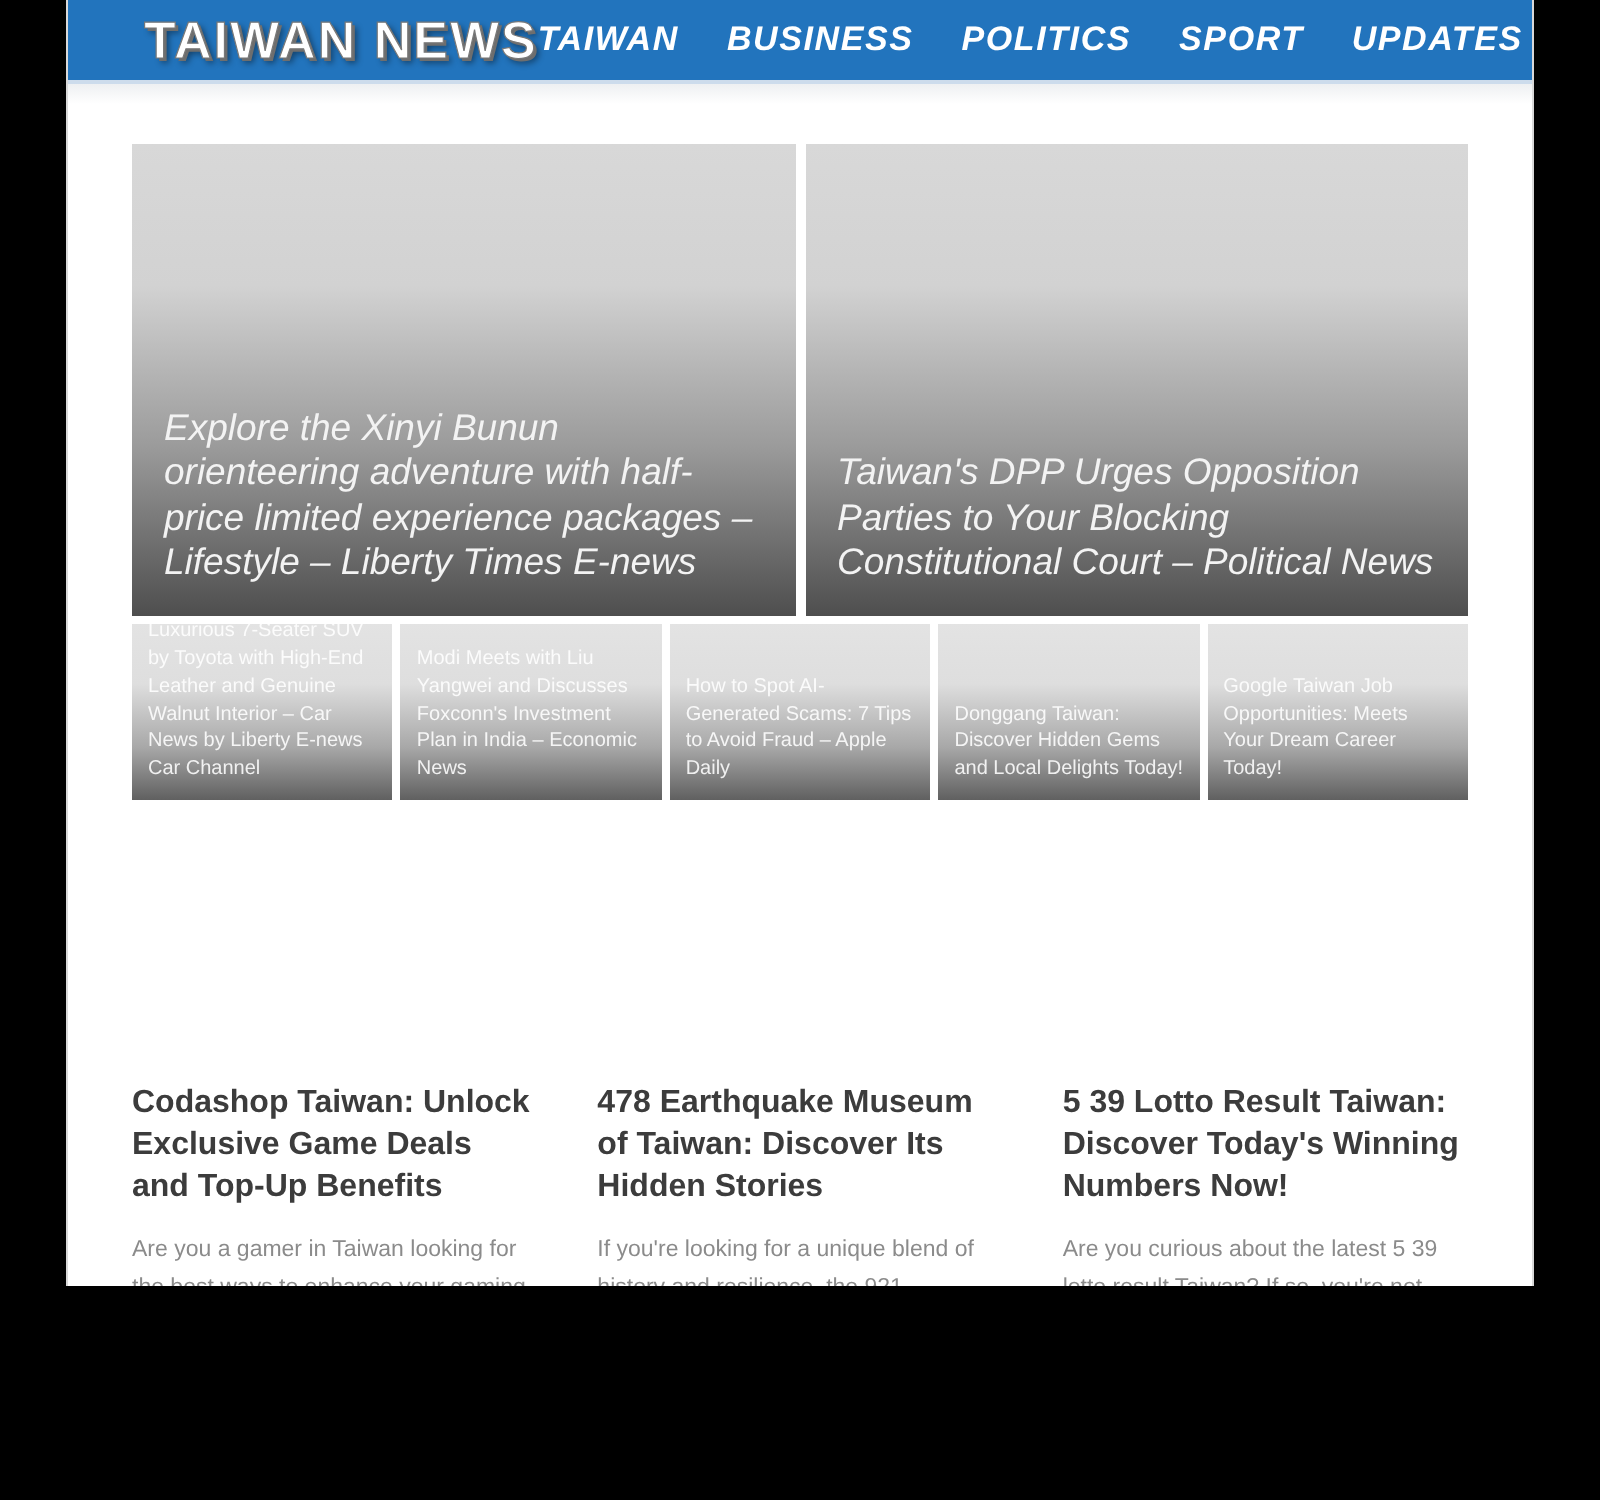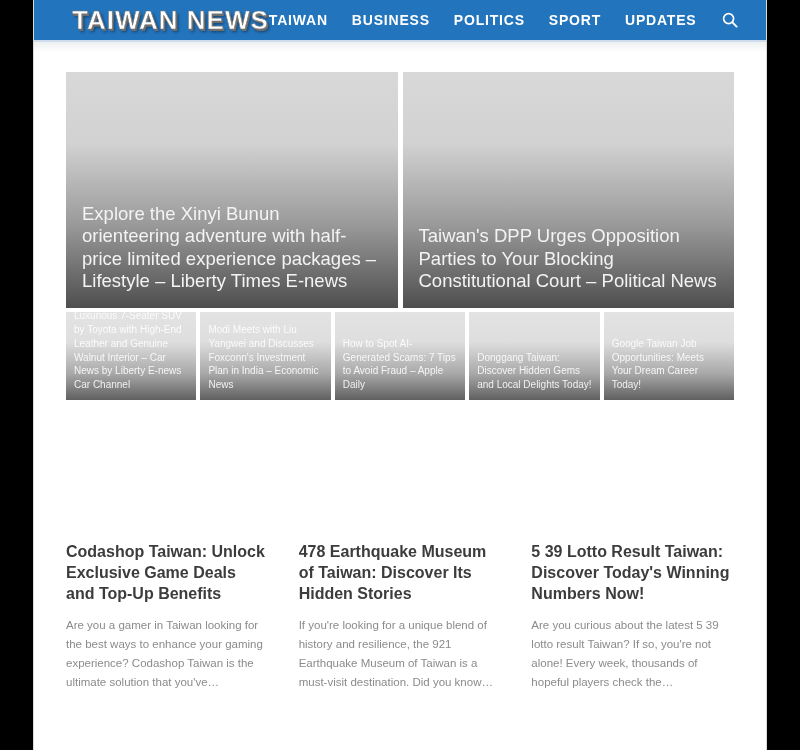--- a/index.html
+++ b/index.html
@@ -4,21 +4,21 @@
 <style>
   * { margin: 0; padding: 0; box-sizing: border-box; }
   html, body { width: 100%; height: 100%; }
   body {
     background: #000000;
     font-family: "Liberation Sans", sans-serif;
     width: 800px; height: 750px;
     overflow: hidden;
   }
   .page {
-    width: 734px; height: 750px;
+    width: 734px; height: 643px;
     margin: 0 auto;
     background: #ffffff;
     border-left: 1px solid #d9d9d9;
     border-right: 1px solid #d9d9d9;
     overflow: hidden;
   }
   
   .site-header {
     height: 42px;
     background: #2274bd;
@@ -43,25 +43,26 @@
     white-space: nowrap;
   }
   .nav {
     margin-left: auto;
     display: flex;
     align-items: center;
     gap: 24px;
   }
   .nav-item {
     color: #ffffff;
-    font-size: 14px;
+    font-size: 17px;
     font-weight: bold;
     letter-spacing: 0.8px;
     cursor: pointer;
     white-space: nowrap;
+    font-style: italic;
   }
   .search-btn {
     display: flex; align-items: center;
     cursor: pointer;
     margin-left: 2px;
   }
   
   .main { padding: 0 32px; }
   .hero-row {
     margin-top: 20px;
@@ -69,20 +70,21 @@
     gap: 5px;
   }
   .hero-card {
     flex: 1;
     height: 236px;
     background: linear-gradient(180deg, #d8d8d8 0%, #d2d2d2 30%, #9b9b9b 64%, #4e4e4e 100%);
     display: flex;
     align-items: flex-end;
     padding: 15px 16px;
     cursor: pointer;
+    font-style: italic;
   }
   .hero-title {
     color: #f3f3f3;
     font-size: 18.5px;
     font-weight: normal;
     line-height: 1.22;
   }
   .cards-row {
     margin-top: 4px;
     display: flex;

